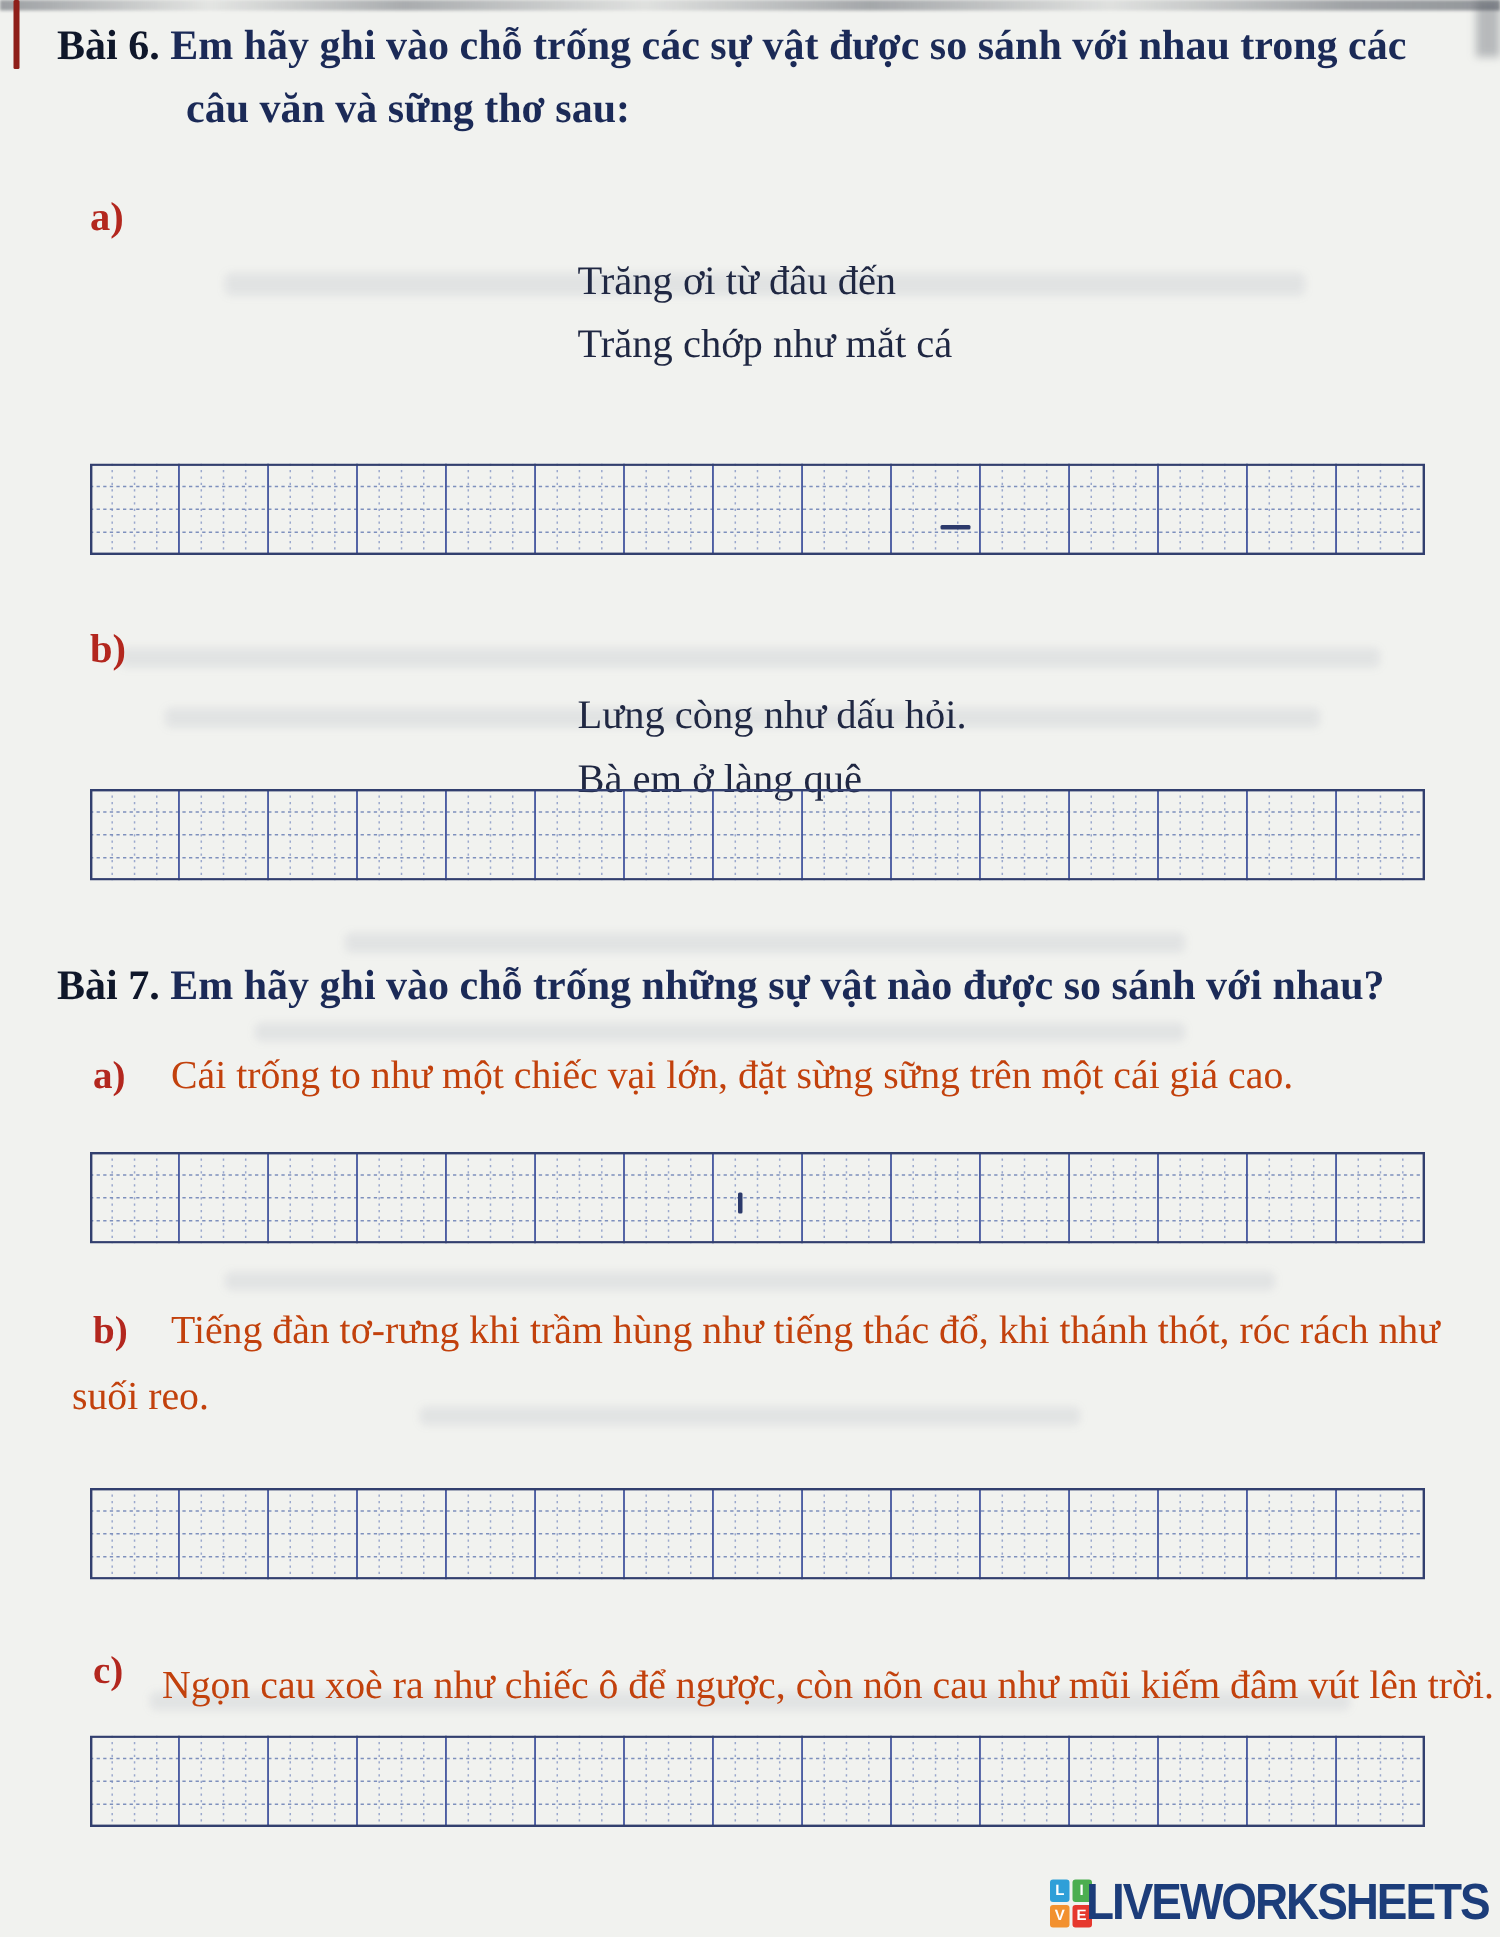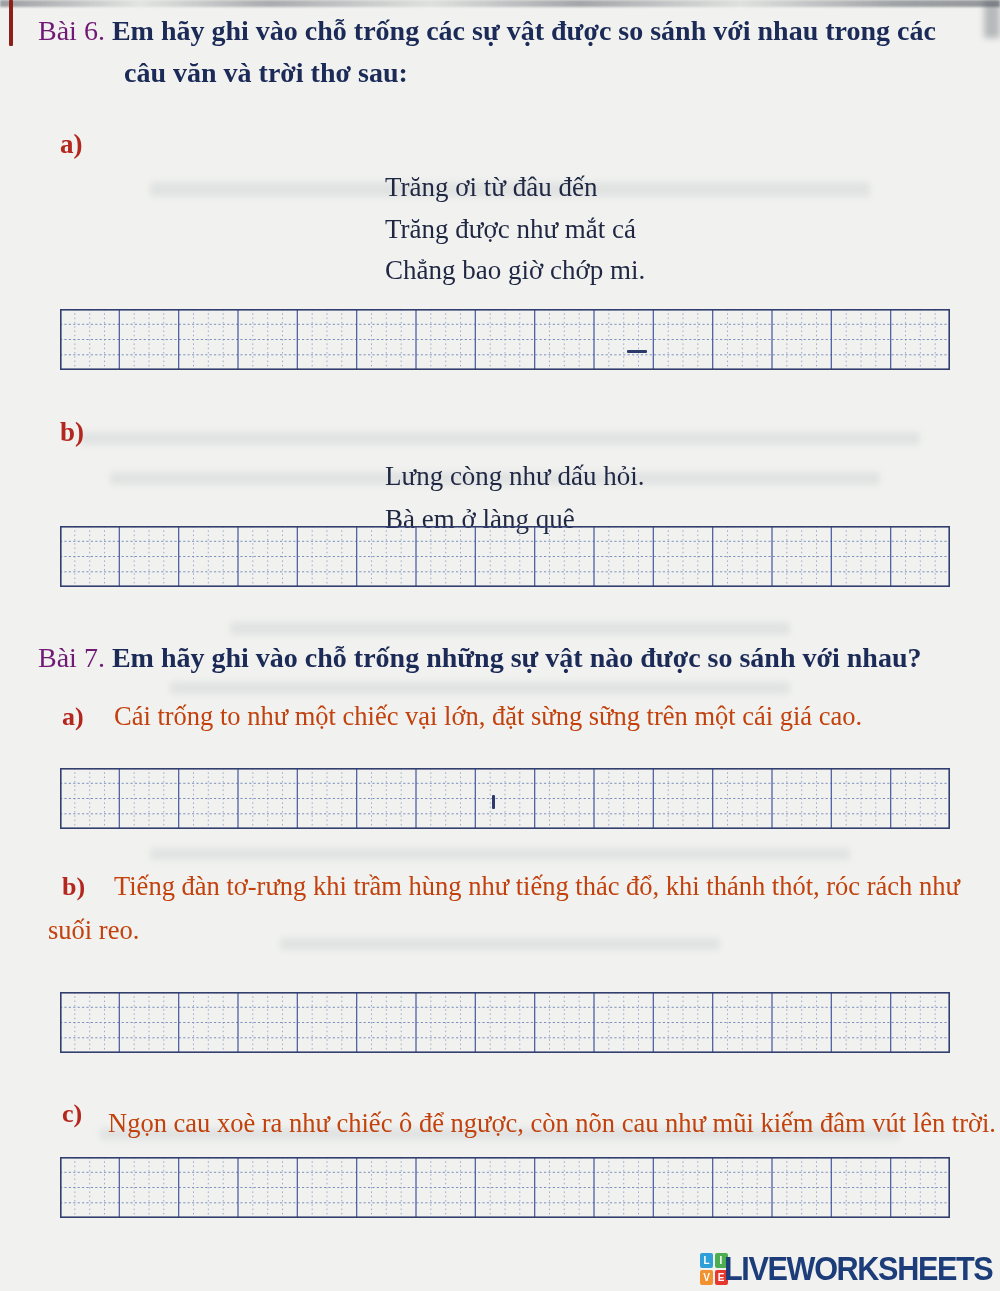--- a/index.html
+++ b/index.html
@@ -30,21 +30,21 @@
     left:9px;top:0;width:4px;height:46px;
     background:#8e1f19;border-radius:1px;
   }
   .bleed{
     background:rgba(100,110,140,.11);
     filter:blur(3px);border-radius:4px;
   }
 
   
   .ex-title{font-weight:bold;font-size:28px;line-height:34px;white-space:nowrap;}
-  .num-red{color:#701a75;font-weight:normal;}
+  .num-red{color:#0f172a;font-weight:bold;}
   .title-navy{color:#1b2a57;text-align:right;}
 
   .part-label{color:#b3271e;font-weight:bold;font-size:27px;}
   .poem{font-size:27px;line-height:41.6px;color:#1f2742;white-space:nowrap;margin-top:40px;}
   .sentence{font-size:26.5px;color:#c2410c;white-space:nowrap;}
 
   
   .answer-grid{display:block;}
   .g-dot{stroke:#9aa8cd;stroke-width:1;fill:none;stroke-dasharray:1.5 2.8;}
   .g-hdot{stroke:#7e90bd;stroke-width:1;fill:none;stroke-dasharray:2.2 2.2;}
@@ -84,27 +84,26 @@
 <div class="abs bleed" style="left:230px;top:622px;width:560px;height:13px"></div>
 <div class="abs bleed" style="left:170px;top:682px;width:620px;height:12px"></div>
 <div class="abs bleed" style="left:150px;top:848px;width:700px;height:12px"></div>
 <div class="abs bleed" style="left:280px;top:938px;width:440px;height:12px"></div>
 <div class="abs bleed" style="left:100px;top:1128px;width:800px;height:12px"></div>
 
 <div class="abs ex-title" style="left:38px;top:14px">
   <span class="num-red">Bài 6.</span>
   <span class="title-navy">Em hãy ghi vào chỗ trống các sự vật được so sánh với nhau trong các</span>
 </div>
-<div class="abs ex-title title-navy" style="left:124px;top:56px">câu văn và trời thơ sau:</div>
+<div class="abs ex-title title-navy" style="left:124px;top:56px">câu văn và sững thơ sau:</div>
 
 <div class="abs part-label" style="left:60px;top:129px">a)</div>
 <div class="abs poem" style="left:385px;top:127px">
   <div>Trăng ơi từ đâu đến</div>
-  <div>Trăng được như mắt cá</div>
-  <div>Chẳng bao giờ chớp mi.</div>
+  <div>Trăng chớp như mắt cá</div>
 </div>
 
 <svg class="abs answer-grid" style="left:60px;top:309px" width="890" height="61" viewBox="0 0 890 61">
     <path d="M14.8 0V61M29.7 0V61M44.5 0V61M74.2 0V61M89.0 0V61M103.8 0V61M133.5 0V61M148.3 0V61M163.2 0V61M192.8 0V61M207.7 0V61M222.5 0V61M252.2 0V61M267.0 0V61M281.8 0V61M311.5 0V61M326.3 0V61M341.2 0V61M370.8 0V61M385.7 0V61M400.5 0V61M430.2 0V61M445.0 0V61M459.8 0V61M489.5 0V61M504.3 0V61M519.2 0V61M548.8 0V61M563.7 0V61M578.5 0V61M608.2 0V61M623.0 0V61M637.8 0V61M667.5 0V61M682.3 0V61M697.2 0V61M726.8 0V61M741.7 0V61M756.5 0V61M786.2 0V61M801.0 0V61M815.8 0V61M845.5 0V61M860.3 0V61M875.2 0V61" class="g-dot"></path>
     <path d="M0 15.3H890M0 30.5H890M0 45.8H890" class="g-hdot"></path>
     <path d="M59.3 0V61M118.7 0V61M178.0 0V61M237.3 0V61M296.7 0V61M356.0 0V61M415.3 0V61M474.7 0V61M534.0 0V61M593.3 0V61M652.7 0V61M712.0 0V61M771.3 0V61M830.7 0V61" class="g-sol"></path>
     <rect x="0.8" y="0.8" width="888.4" height="59.4" class="g-border"></rect>
   </svg>
 <div class="abs ink-dash" style="left:627px;top:350px;width:20px;height:3px"></div>
 

